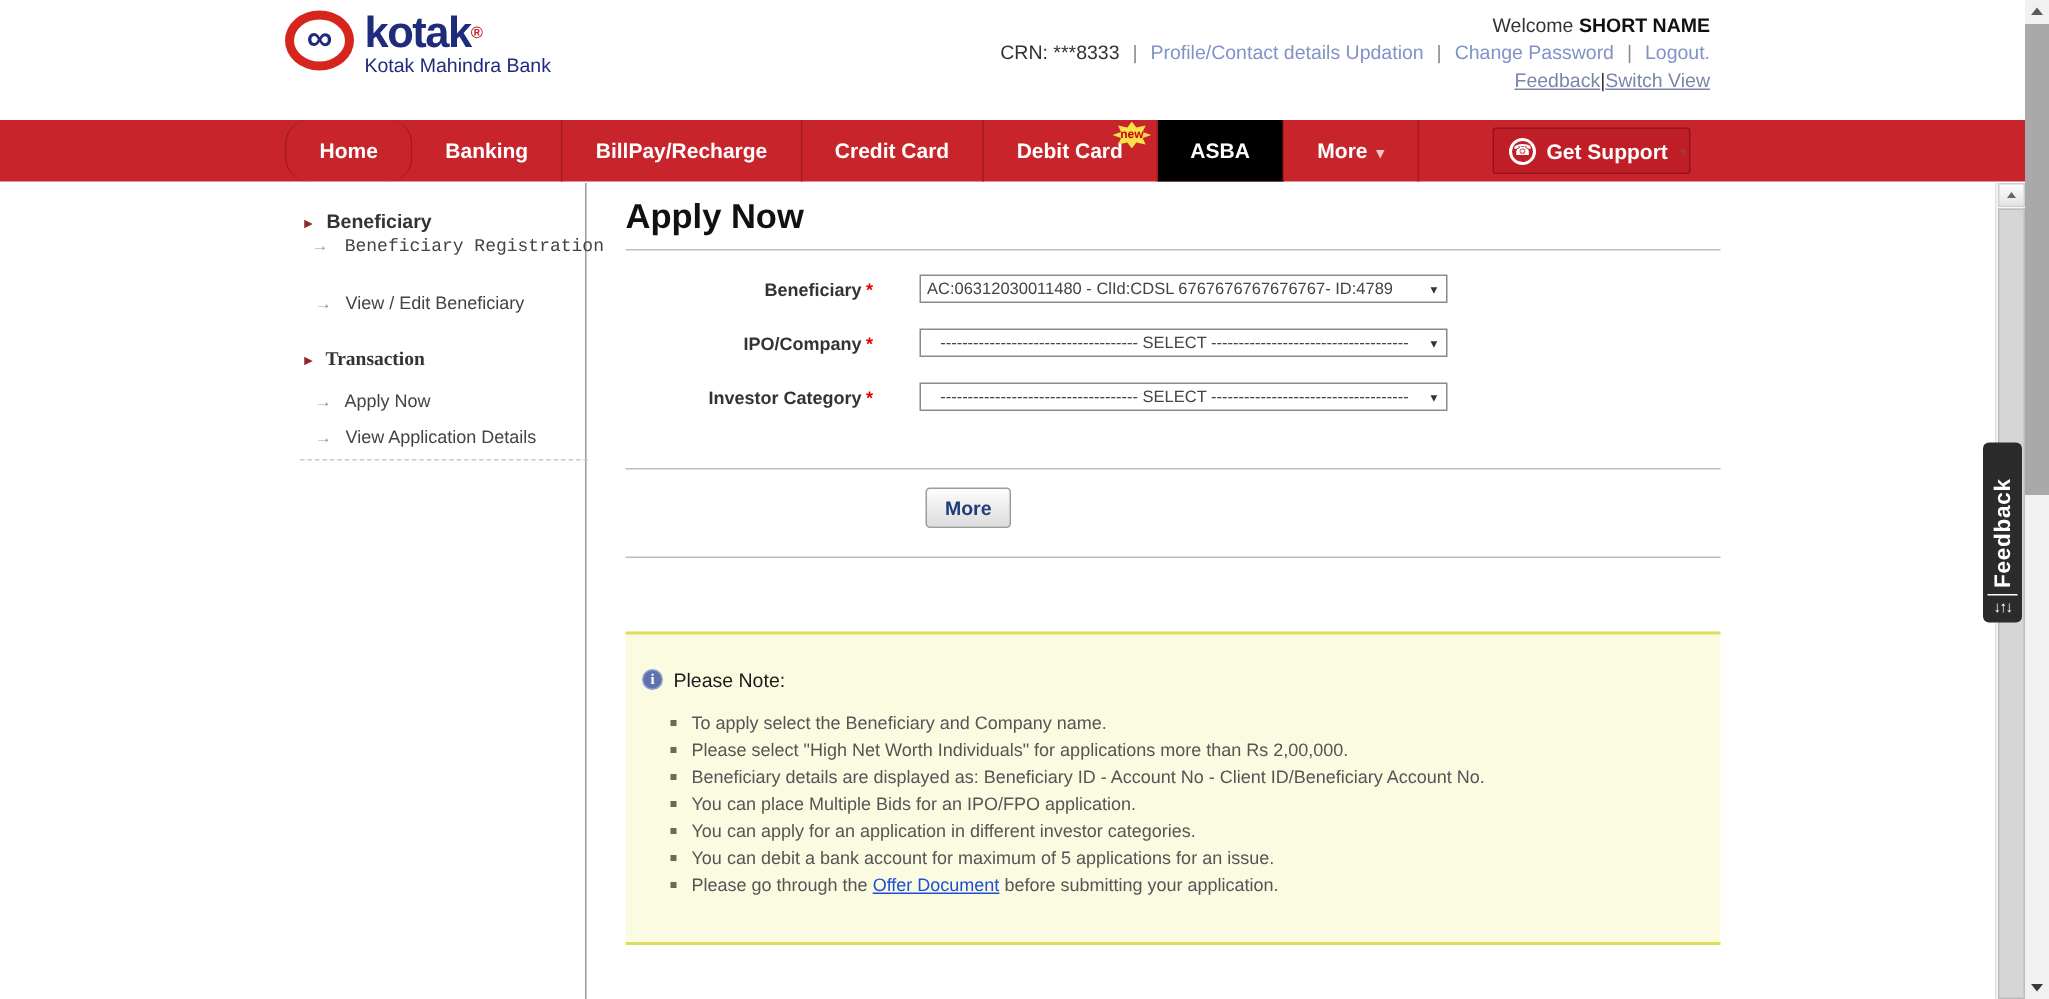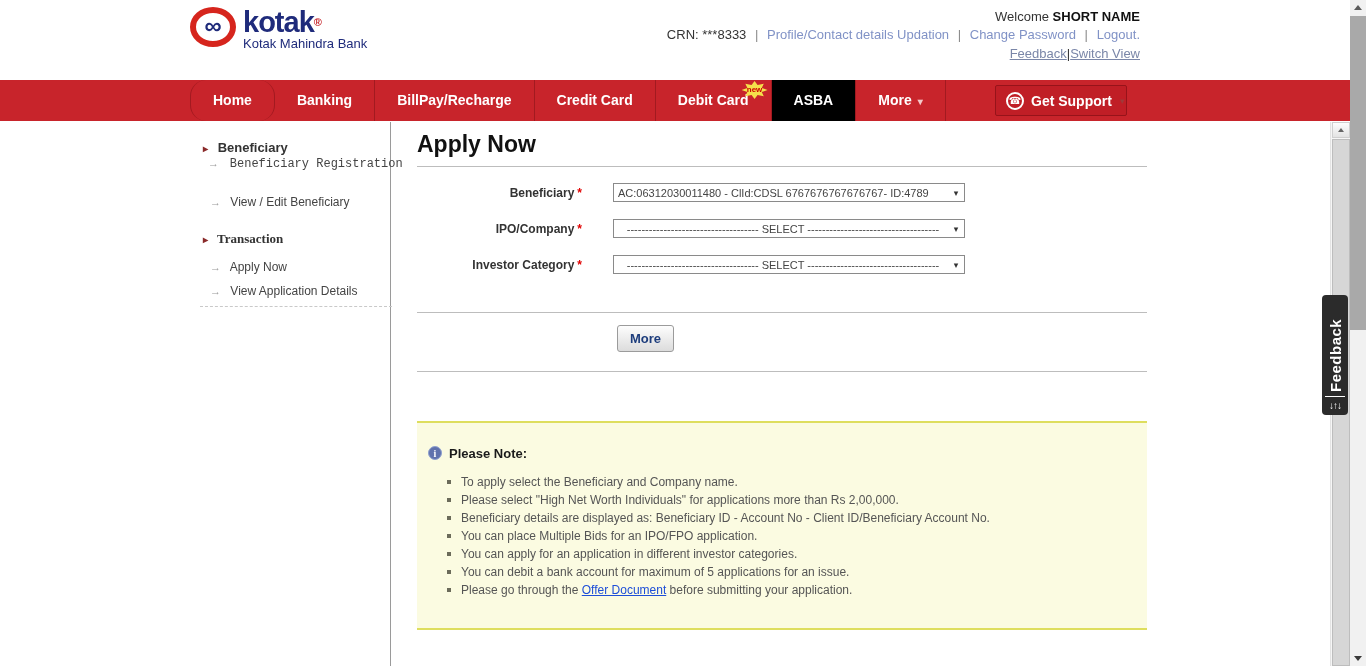--- a/index.html
+++ b/index.html
@@ -73,21 +73,21 @@
     background:linear-gradient(#fdfdfd,#dcdcdc); border:1px solid #9b9b9b; border-radius:3px;
     font-size:13px; font-weight:bold; color:#1d3d7c; text-align:center; line-height:25px; cursor:pointer;
     font-family:"Liberation Sans", sans-serif; }
 
   
   .note-box { position:absolute; left:417px; top:421px; width:730px; height:209px;
     background:#fbfbe1; border-top:2px solid #dede5e; border-bottom:2px solid #dede5e; }
   .note-info-icon { position:absolute; left:11px; top:23px; width:14px; height:14px; border-radius:50%;
     background:#6072ad; border:1px solid #8ea0cf; color:#fff; font-size:10px; font-weight:bold;
     text-align:center; line-height:13px; font-family:"Liberation Serif", serif; }
-  .note-title { position:absolute; left:32px; top:23px; font-size:13px; font-weight:bold; color:#1a1a1a; }
+  .note-title { position:absolute; left:32px; top:23px; font-size:13px; font-weight:normal; color:#1a1a1a; }
   .note-list { position:absolute; left:30px; top:50px; right:20px; }
   .note-item { display:flex; align-items:flex-start; line-height:18px; font-size:12px; color:#555; }
   .sq { flex:none; width:4px; height:4px; background:#6b6b5a; margin:7px 10px 0 0; }
   .note-link { color:#1d4ed8; text-decoration:underline; cursor:pointer; }
 
   
   .fb-tab { position:absolute; right:18px; top:295px; width:26px; height:120px; background:#2b2b2b;
     border-radius:4px; display:flex; flex-direction:column; align-items:center; cursor:pointer; z-index:6; }
   .fb-label { flex:1; writing-mode:vertical-rl; transform:rotate(180deg);
     color:#fff; font-size:15px; font-weight:bold; letter-spacing:0.5px;

